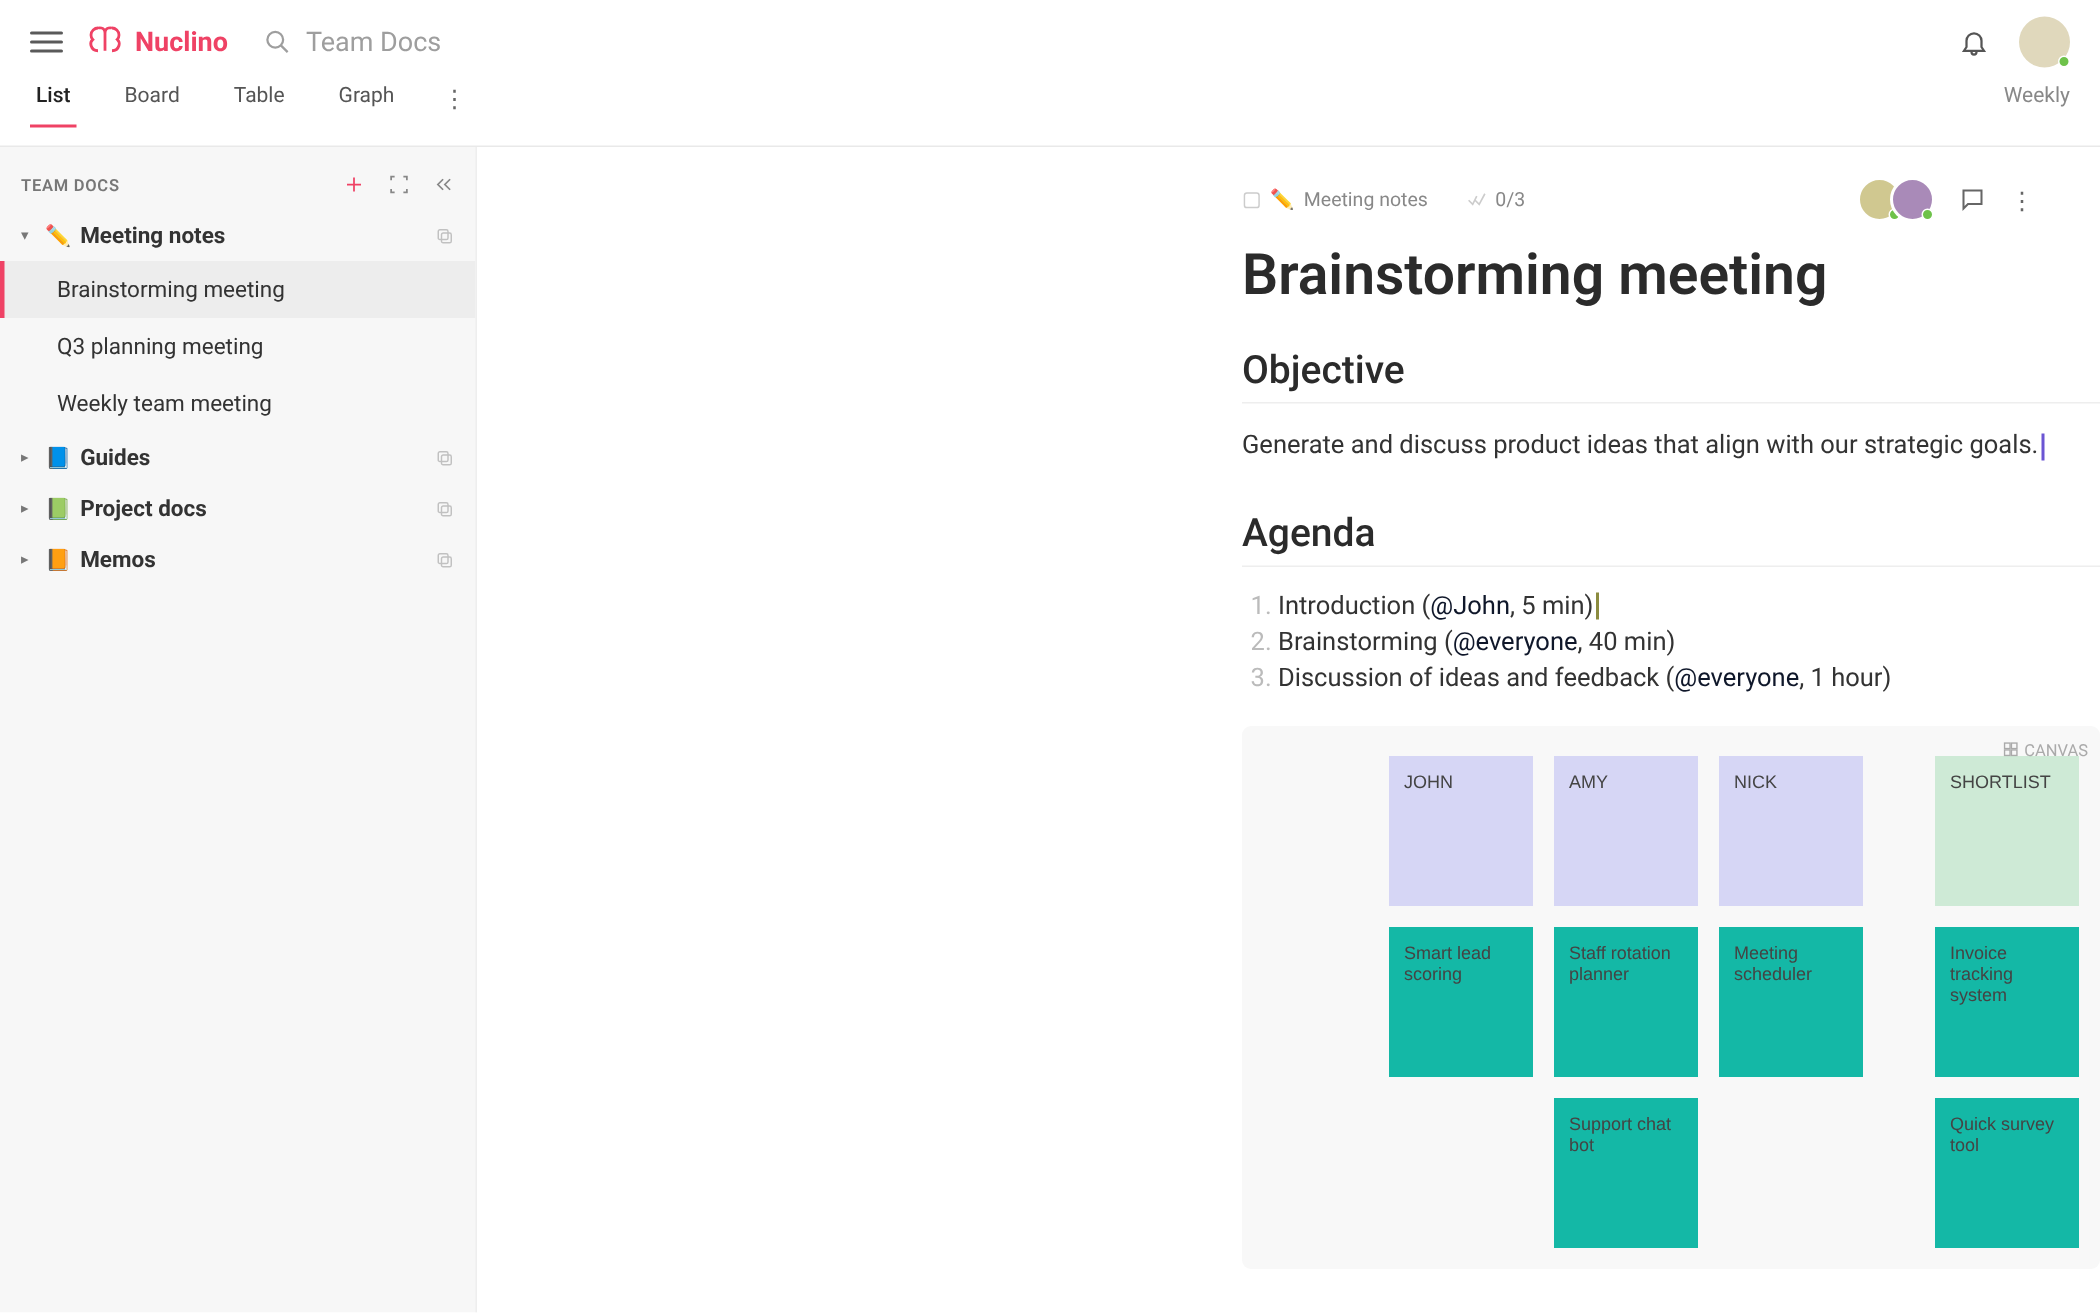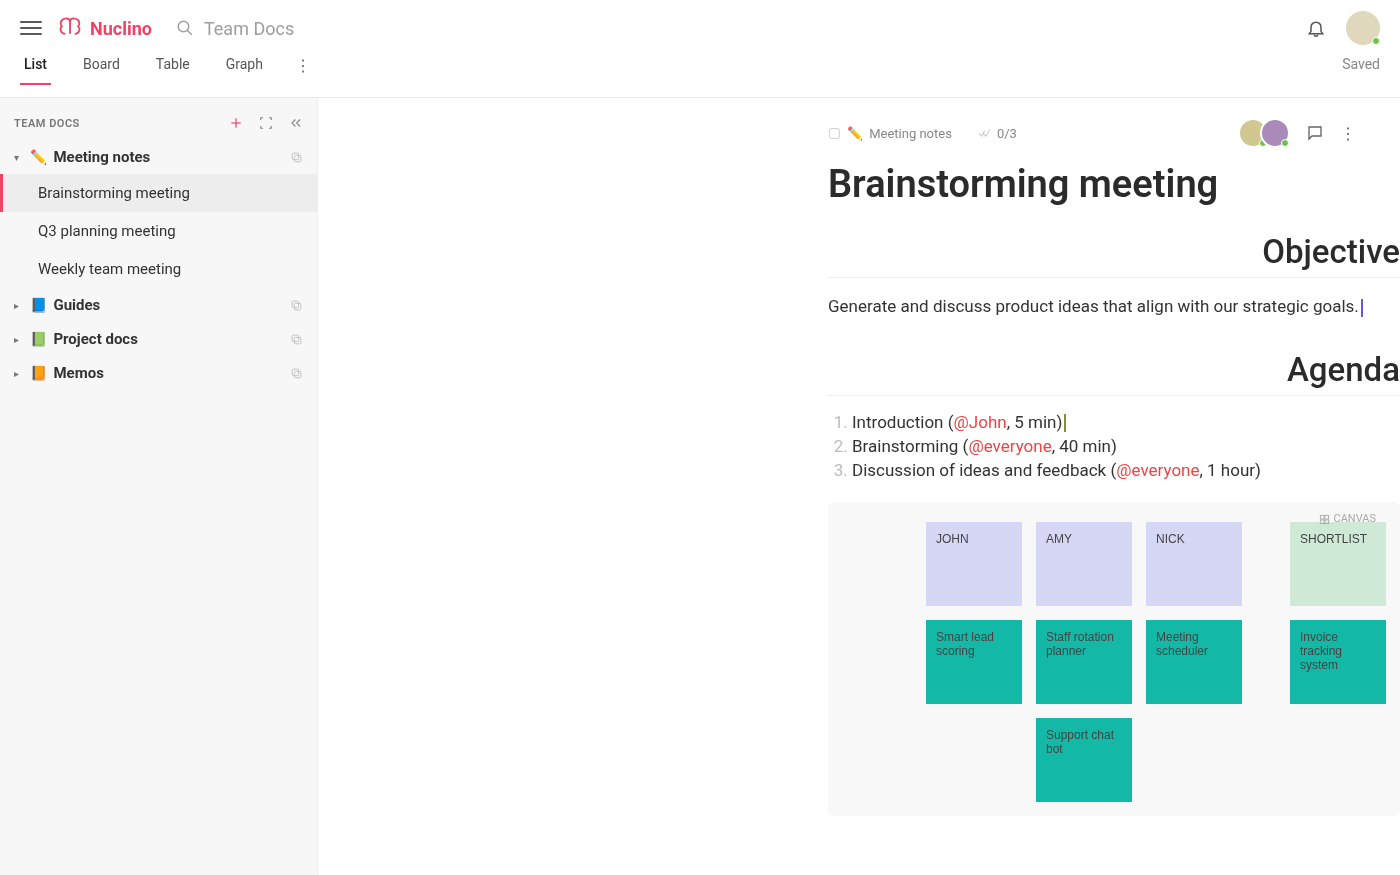--- a/index.html
+++ b/index.html
@@ -53,36 +53,36 @@
     .collab { display:flex; align-items:center; gap:16px; }
     .collab-avs { display:flex; }
     .collab-av { width:30px; height:30px; border-radius:50%; border:2px solid #fff; margin-left:-8px; position:relative; }
     .collab-av:first-child { margin-left:0; }
     .av1 { background:#d0c890; }
     .av2 { background:#a98ab8; }
     .collab-dot { position:absolute; bottom:-1px; right:-1px; width:8px; height:8px; border-radius:50%; background:#6ec24a; border:1px solid #fff; }
     
     .doc { max-width: 680px; margin: 0 0 0 510px; }
     .title { font-size: 38px; font-weight: 600; color:#2b2b2b; margin: 14px 0 26px 0; }
-    .h2 { font-size: 33px; color:#2b2b2b; margin: 0 0 16px 0; border-bottom:1px solid #eee; padding-bottom:6px; font-weight:500;text-align:right; }
+    .h2 { font-size: 26px; color:#2b2b2b; margin: 0 0 16px 0; border-bottom:1px solid #eee; padding-bottom:6px; font-weight:500; }
     .p { font-size: 17px; color:#333; line-height:1.5; margin: 0 0 30px 0; }
     .cursor-mark { display:inline-block; width:2px; height:18px; background:#6b55d3; vertical-align:middle; margin-left:2px; }
     .cursor-mark.olive { background:#8b8b3f; }
     .ol { list-style: decimal; padding-left: 24px; font-size: 17px; color:#333; }
     .ol li { margin: 4px 0; }
     .ol li::marker { color:#bbb; }
-    .mention { color:#ef4444; }
+    .mention { color:#0f172a; }
     
     
     .canvas-wrap { background:#f8f8f8; border-radius:6px; margin: 22px 0 0 0; padding: 14px; position:relative; }
-    .canvas-badge { position:absolute; top:10px; right:24px; color:#aaa; font-size:11px; display:flex; gap:4px; align-items:flex-end; }
+    .canvas-badge { position:absolute; top:10px; right:8px; color:#aaa; font-size:11px; display:flex; gap:4px; align-items:flex-start; }
     .canvas-grid { display:flex; gap:14px; padding-left: 84px; padding-top: 6px; }
     .canvas-col { display:flex; flex-direction:column; gap:14px; }
     .canvas-col.gap { width: 76px; }
-    .sticky { width: 96px; height: 84px; padding: 10px; font-size: 12px; font-family: "Comic Sans MS", cursive, sans-serif; color:#444; }
+    .sticky { width: 96px; height: 100px; padding: 10px; font-size: 12px; font-family: "Comic Sans MS", cursive, sans-serif; color:#444; }
     .sticky.purple { background:#d6d6f5; }
     .sticky.yellow { background:#14b8a6; }
     .sticky.green { background:#ceead6; }
     .sticky .hname { text-transform: uppercase; }
     
     .icon-svg { display:inline-flex; }
   </style>
 </head>
 <body>
 
@@ -122,21 +122,21 @@
   </div>
 </div>
 
 <div class="tabs-row">
   <div class="tab active">List</div>
   <div class="tab">Board</div>
   <div class="tab">Table</div>
   <div class="tab">Graph</div>
   <div class="tab-more">⋮</div>
   <div class="tabs-spacer"></div>
-  <div class="status-saved">Saved</div>
+  <div class="status-saved">Weekly</div>
 </div>
 
 <div class="container">
 
   <div class="sidebar">
     <div class="sb-header">
       <span class="sb-header-title">TEAM DOCS</span>
       <span class="sb-header-icons">
         <span class="plus-ic icon-svg">
           <svg width="14" height="14" viewBox="0 0 24 24" fill="none" stroke="#ef4265" stroke-width="2">
@@ -289,18 +289,19 @@
             <div class="sticky yellow">Support chat bot</div>
           </div>
           <div class="canvas-col">
             <div class="sticky purple"><span class="hname">NICK</span></div>
             <div class="sticky yellow">Meeting scheduler</div>
           </div>
           <div class="canvas-col gap"></div>
           <div class="canvas-col">
             <div class="sticky green"><span class="hname">SHORTLIST</span></div>
             <div class="sticky yellow">Invoice tracking system</div>
+            <div class="sticky yellow">Quick survey tool</div>
           </div>
         </div>
       </div>
     </div>
   </div>
 </div>
 
 </body></html>

